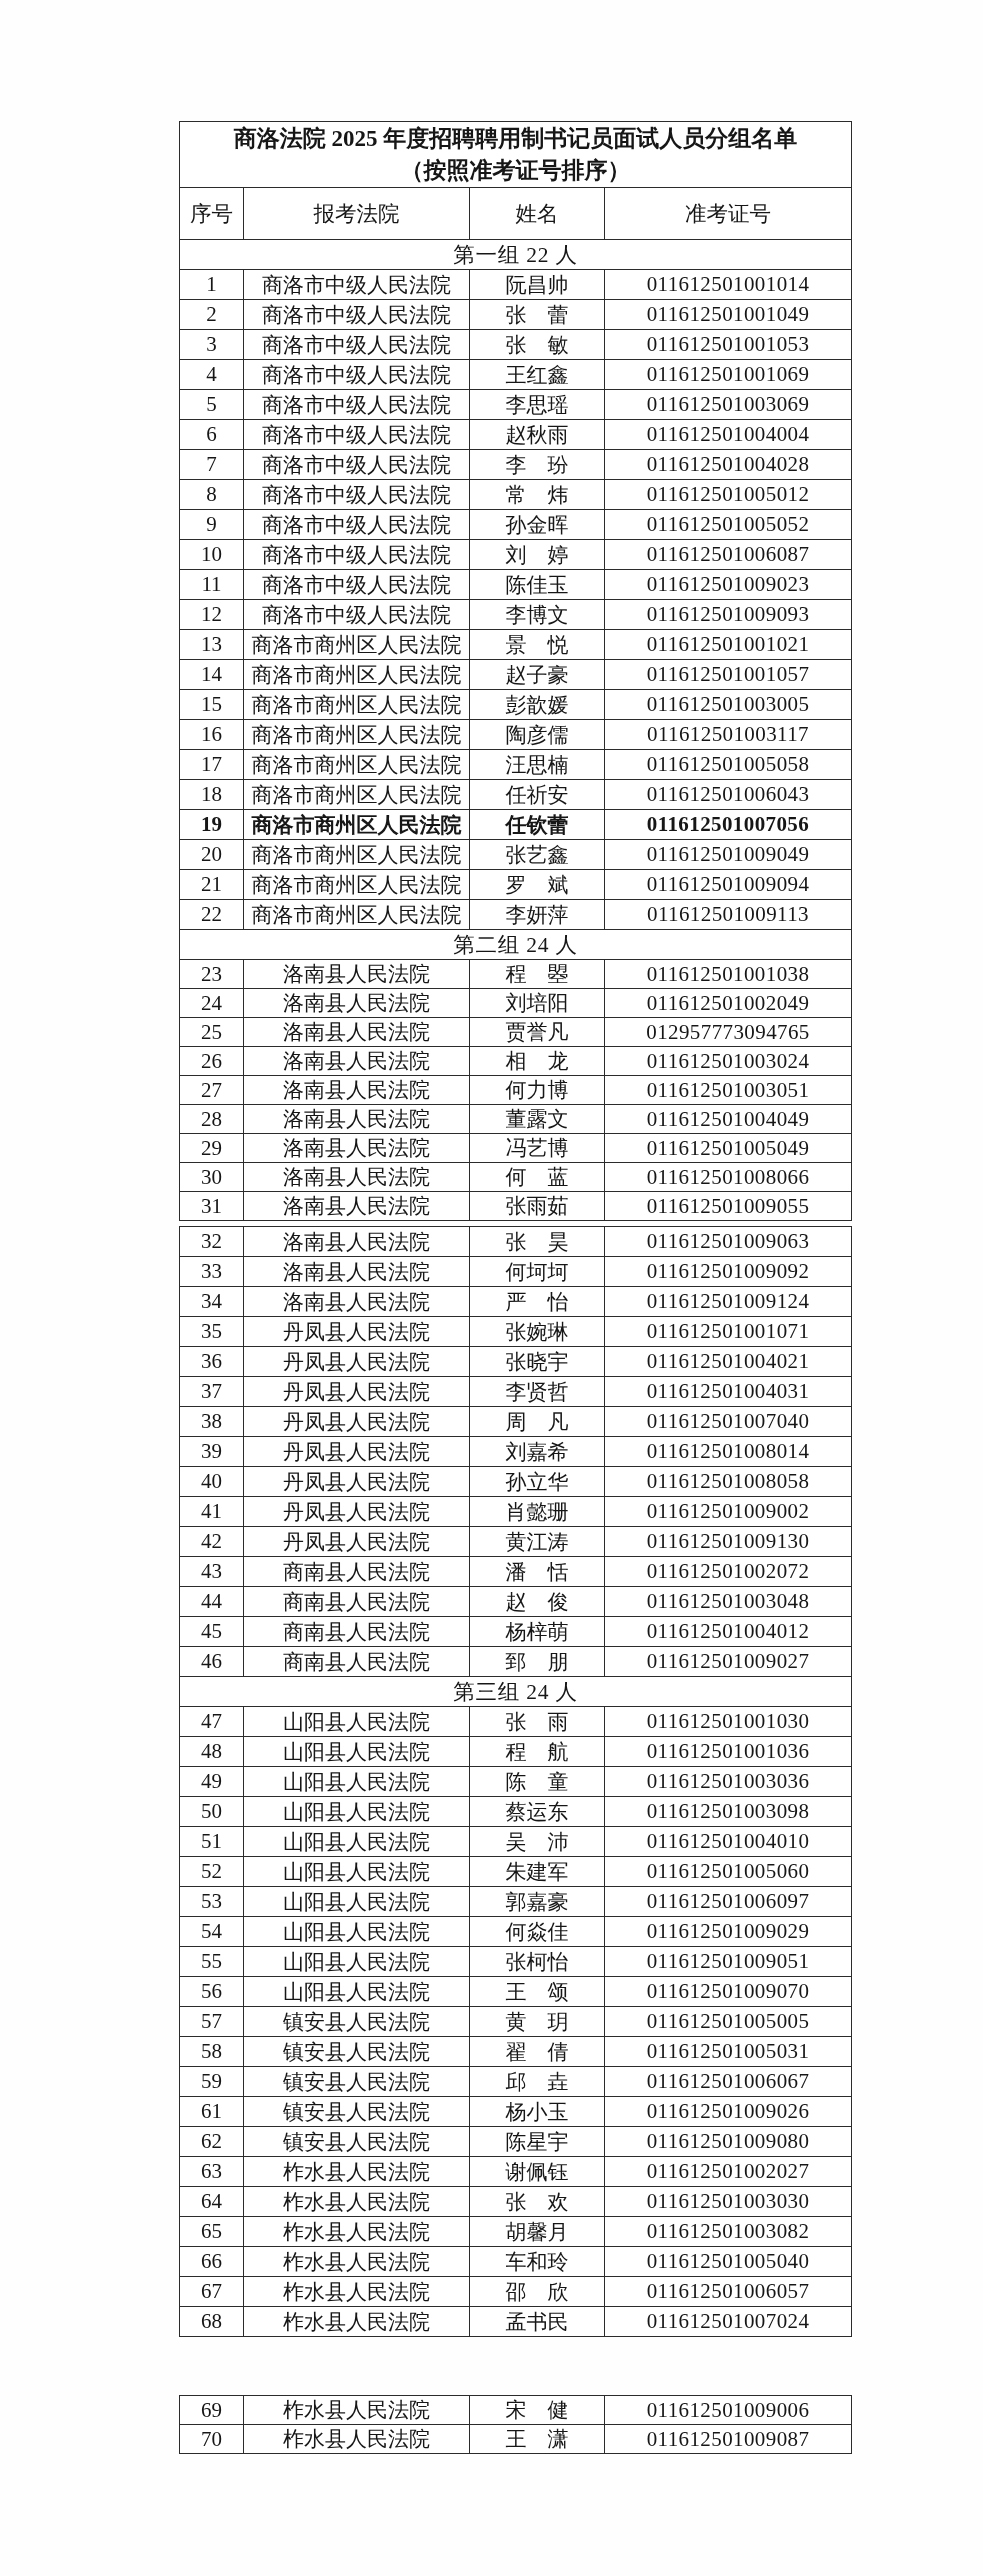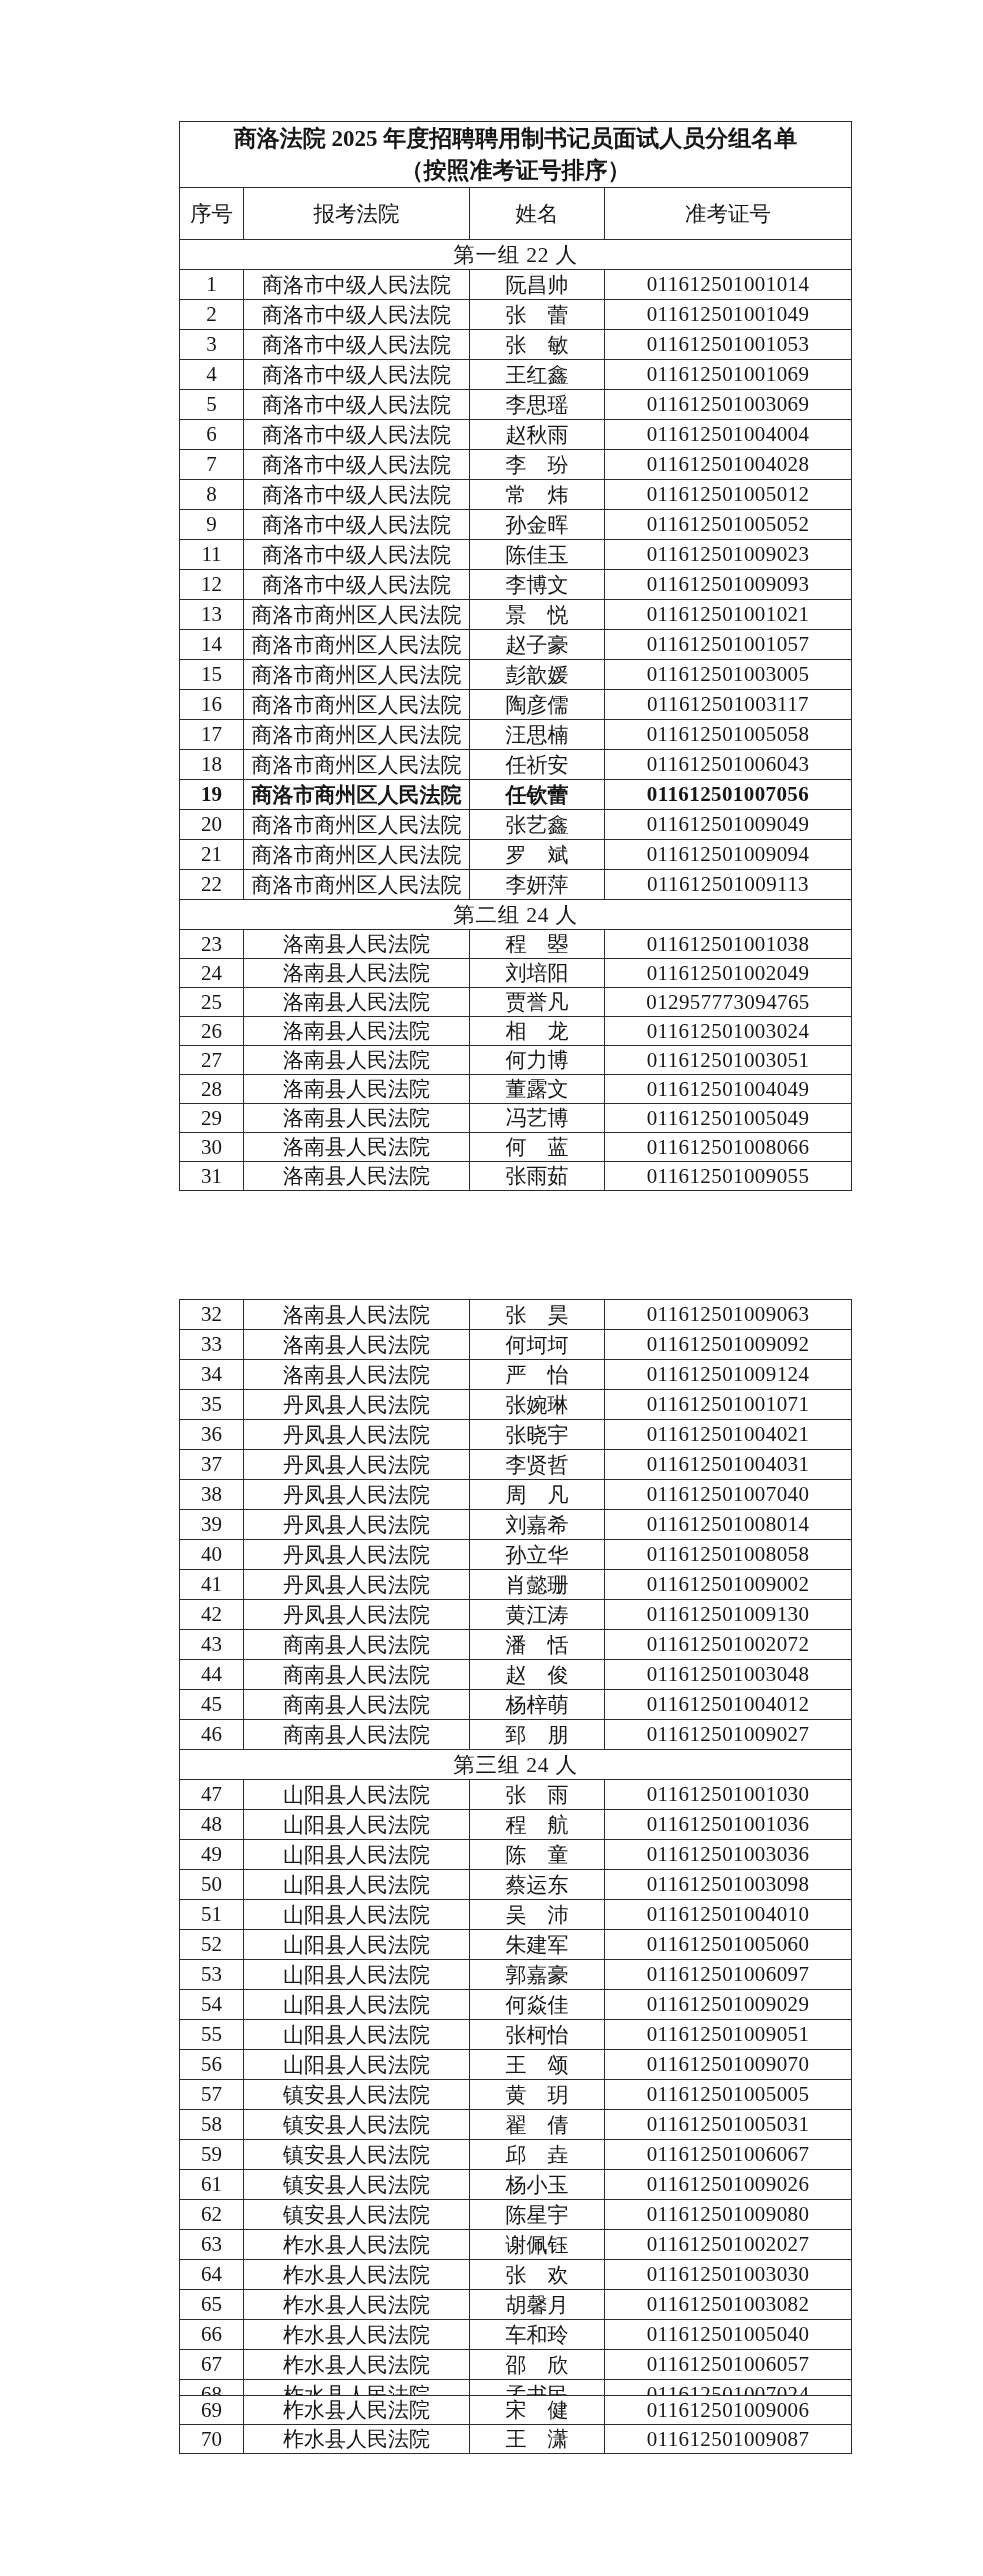--- a/index.html
+++ b/index.html
@@ -20,21 +20,21 @@
   }
   .doc-table {
     position: absolute;
     left: 179px;
     width: 672px;
     border-collapse: collapse;
     table-layout: fixed;
     background: #fff;
   }
   .seg-1 { top: 121px; }
-  .seg-2 { top: 1299px; }
+  .seg-2 { top: 1226px; }
   .seg-3 { top: 2395px; }
   .doc-table td, .doc-table th {
     border: 1.5px solid #2b2b2b;
     padding: 0;
     text-align: center;
     vertical-align: middle;
     overflow: hidden;
     white-space: nowrap;
   }
   .title-cell {
@@ -139,20 +139,26 @@
           <td class="cell-court">商洛市中级人民法院</td>
           <td class="cell-name">常　炜</td>
           <td class="cell-ticket">011612501005012</td>
         </tr>
         <tr class="data-row" style="height: 30px;">
           <td class="cell-no">9</td>
           <td class="cell-court">商洛市中级人民法院</td>
           <td class="cell-name">孙金晖</td>
           <td class="cell-ticket">011612501005052</td>
         </tr>
+        <tr class="data-row" style="height: 30px;">
+          <td class="cell-no">10</td>
+          <td class="cell-court">商洛市中级人民法院</td>
+          <td class="cell-name">刘　婷</td>
+          <td class="cell-ticket">011612501006087</td>
+        </tr>
         <tr class="data-row" style="height: 30px; margin-top: 21px;">
           <td class="cell-no">11</td>
           <td class="cell-court">商洛市中级人民法院</td>
           <td class="cell-name">陈佳玉</td>
           <td class="cell-ticket">011612501009023</td>
         </tr>
         <tr class="data-row" style="height: 30px;">
           <td class="cell-no">12</td>
           <td class="cell-court">商洛市中级人民法院</td>
           <td class="cell-name">李博文</td>

